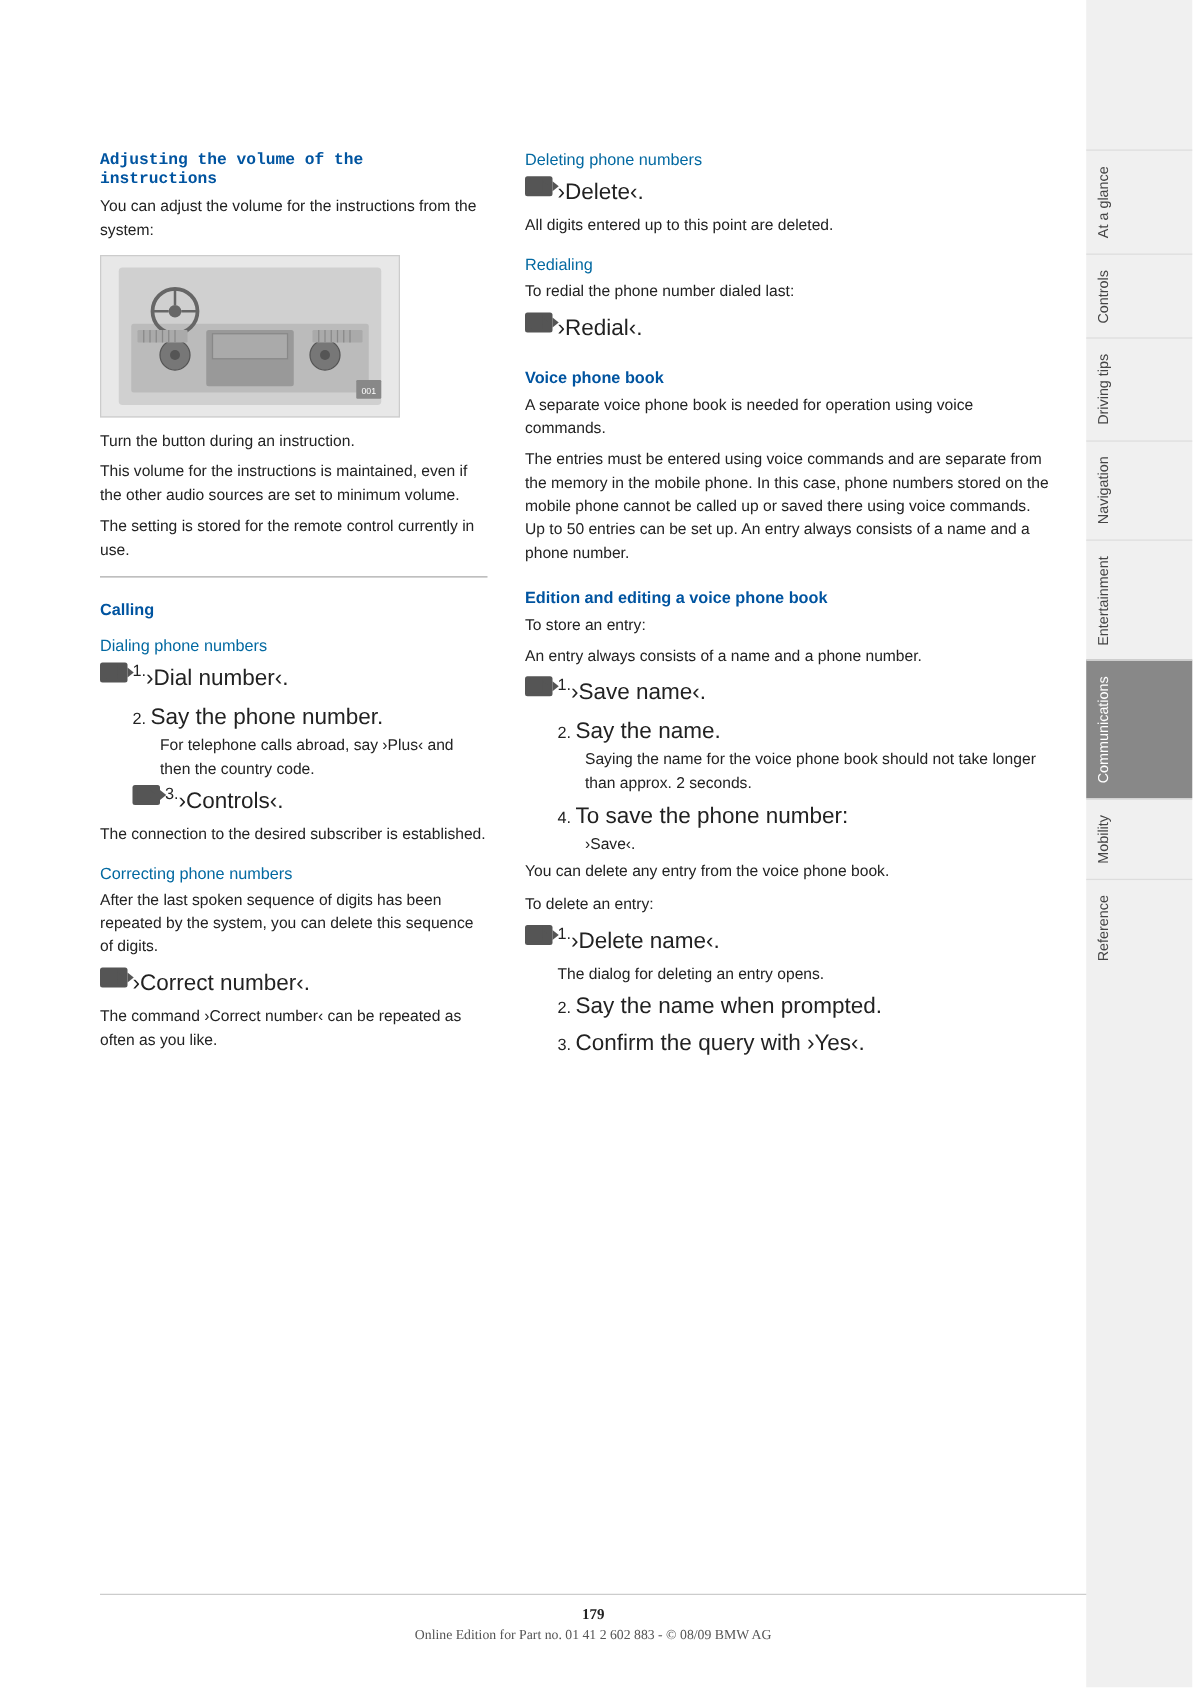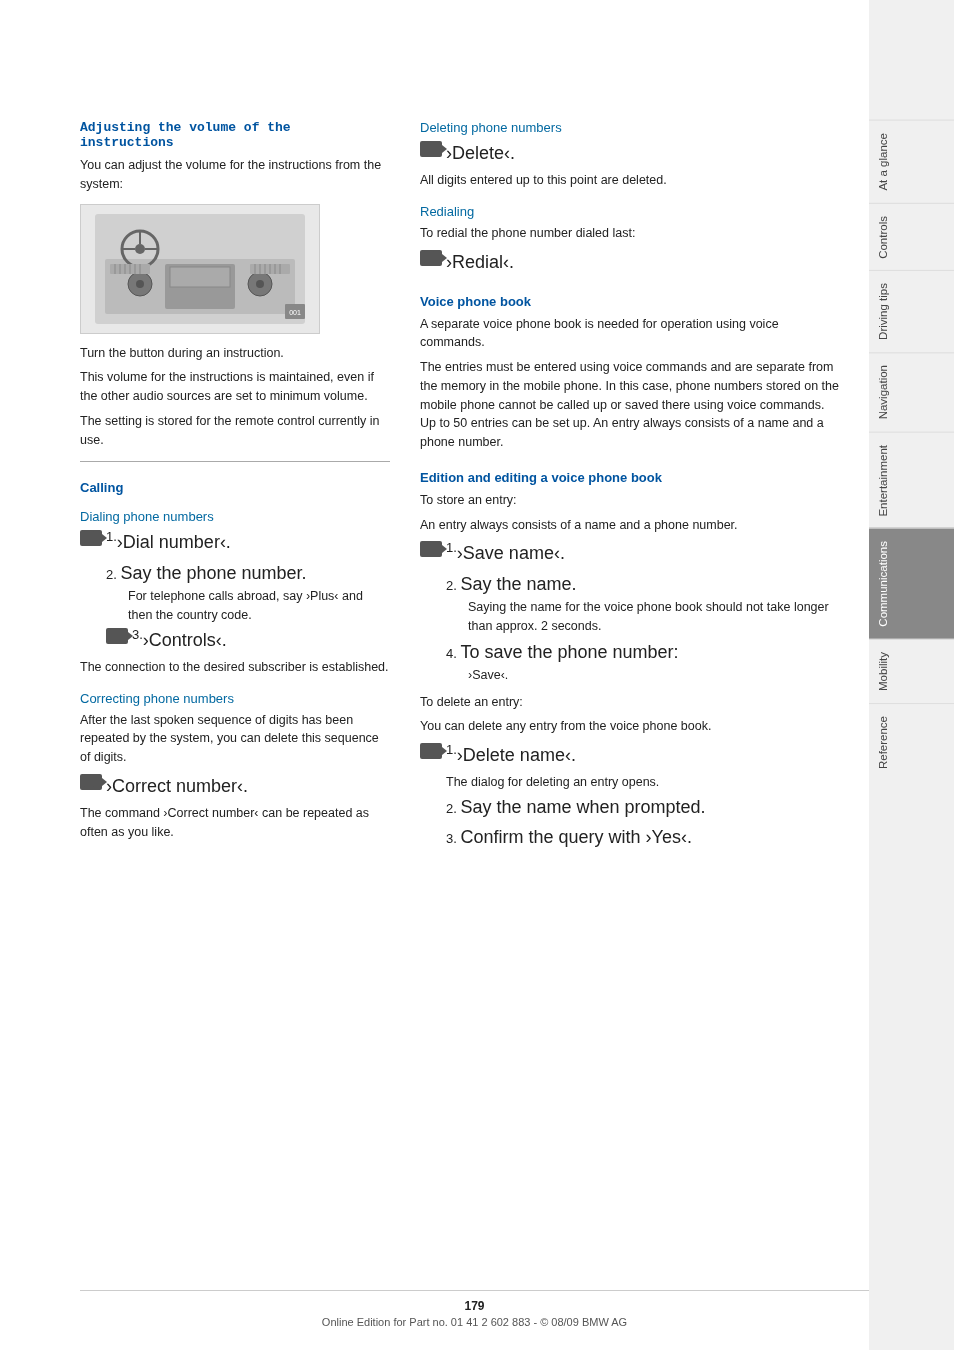--- a/index.html
+++ b/index.html
@@ -161,28 +161,29 @@
       color: #fff;
     }
 
     .sidebar-tab-label {
       display: block;
     }
 
     
     .footer {
       position: absolute;
-      bottom: 22px;
+      bottom: 36px;
       left: 80px;
       right: 85px;
       text-align: center;
       font-size: 11px;
       color: #555;
       border-top: 1px solid #ccc;
       padding-top: 8px;
+      font-family: Liberation Serif, serif;
     }
 
     .page-num {
       font-size: 12px;
       font-weight: bold;
       color: #222;
       margin-bottom: 3px;
     }
 
     hr.divider {
@@ -356,22 +357,22 @@
         <div style="padding-left:22px; font-size:12.5px; line-height:1.5;">Saying the name for the voice phone book should not take longer than approx. 2 seconds.</div>
       </div>
 
 
       <div style="padding-left:26px; margin-bottom:3px;">
         <span class="num">4.</span>
         <span class="cmd-text">To save the phone number:</span>
         <div style="padding-left:22px; font-size:12.5px; line-height:1.5;">›Save‹.</div>
       </div>
 
+      <p>You can delete any entry from the voice phone book.</p>
       <p style="margin-top:8px;">To delete an entry:</p>
-      <p>You can delete any entry from the voice phone book.</p>
 
       <div class="voice-cmd">
         <span class="voice-icon">
           <svg width="16" height="14" viewBox="0 0 16 14">
               <rect x="1" y="1" width="10" height="12" rx="1" fill="#555"></rect>
               <polygon points="11,4 15,7 11,10" fill="#555"></polygon>
             </svg>
         </span>
         <span class="num">1.</span>
         <span class="cmd-text">›Delete name‹.</span>

